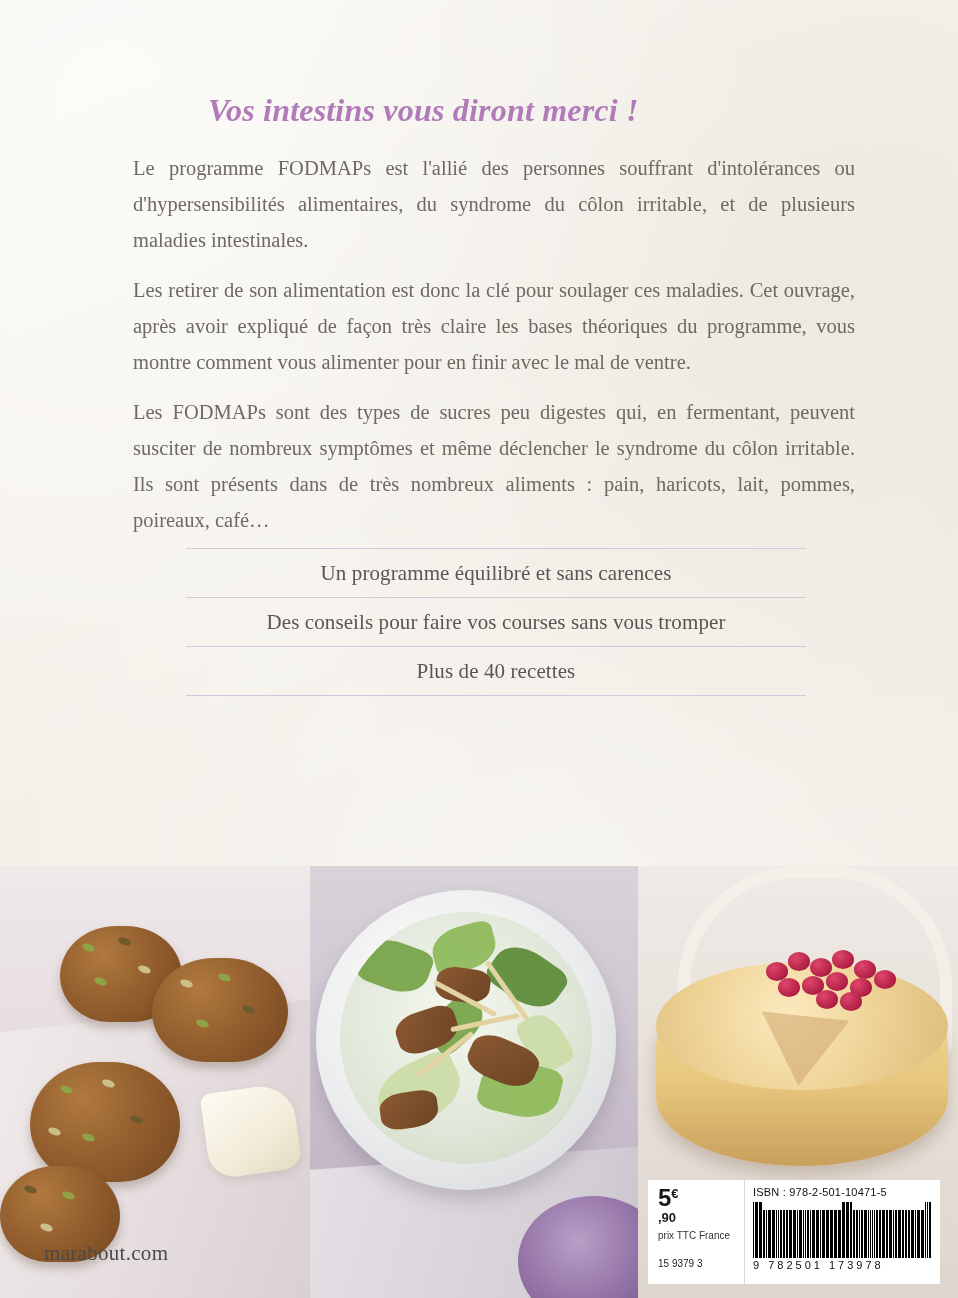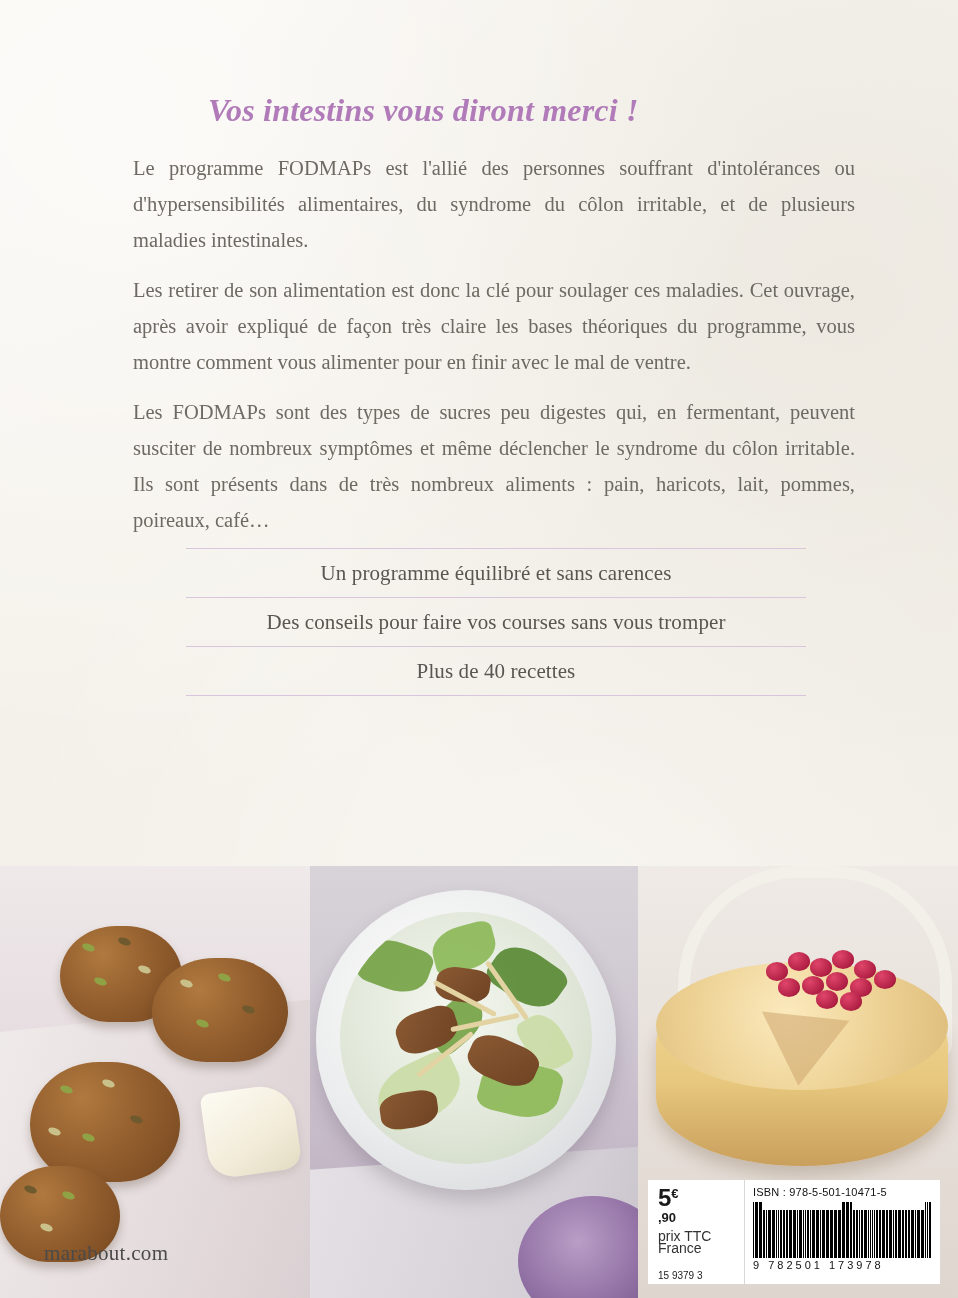--- a/index.html
+++ b/index.html
@@ -291,21 +291,21 @@
   .price-cur {
     font-size: 13px;
     font-weight: bold;
     vertical-align: top;
   }
   .price-dec {
     font-size: 13px;
     font-weight: bold;
   }
   .price-note {
-    font-size: 14px;
+    font-size: 10px;
     color: #333;
     margin-top: 5px;
     line-height: 12px;
   }
   .price-code {
     font-size: 10px;
     color: #222;
     margin-top: 16px;
   }
   .barcode-box {
@@ -443,21 +443,21 @@
       <span class="berry" style="left:202px; top:126px;"></span>
 
       <div class="isbn-block">
         <div class="price-box">
           <span class="price-main">5</span><span class="price-cur">€</span>
           <div class="price-dec">,90</div>
           <div class="price-note">prix TTC France</div>
           <div class="price-code">15 9379 3</div>
         </div>
         <div class="barcode-box">
-          <div class="isbn-text">ISBN : 978-5-501-10471-5</div>
+          <div class="isbn-text">ISBN : 978-2-501-10471-5</div>
           <div class="barcode" id="barcode">
               <span class="bar" style="width: 1px; height: 56px;"></span>
               <span class="bar" style="width: 3px; height: 56px;"></span>
               <span class="bar" style="width: 3px; height: 56px;"></span>
               <span class="bar" style="width: 2px; height: 48px;"></span>
               <span class="bar" style="width: 1px; height: 48px;"></span>
               <span class="bar" style="width: 3px; height: 48px;"></span>
               <span class="bar" style="width: 3px; height: 48px;"></span>
               <span class="bar" style="width: 1px; height: 48px;"></span>
               <span class="bar" style="width: 1px; height: 48px;"></span>

